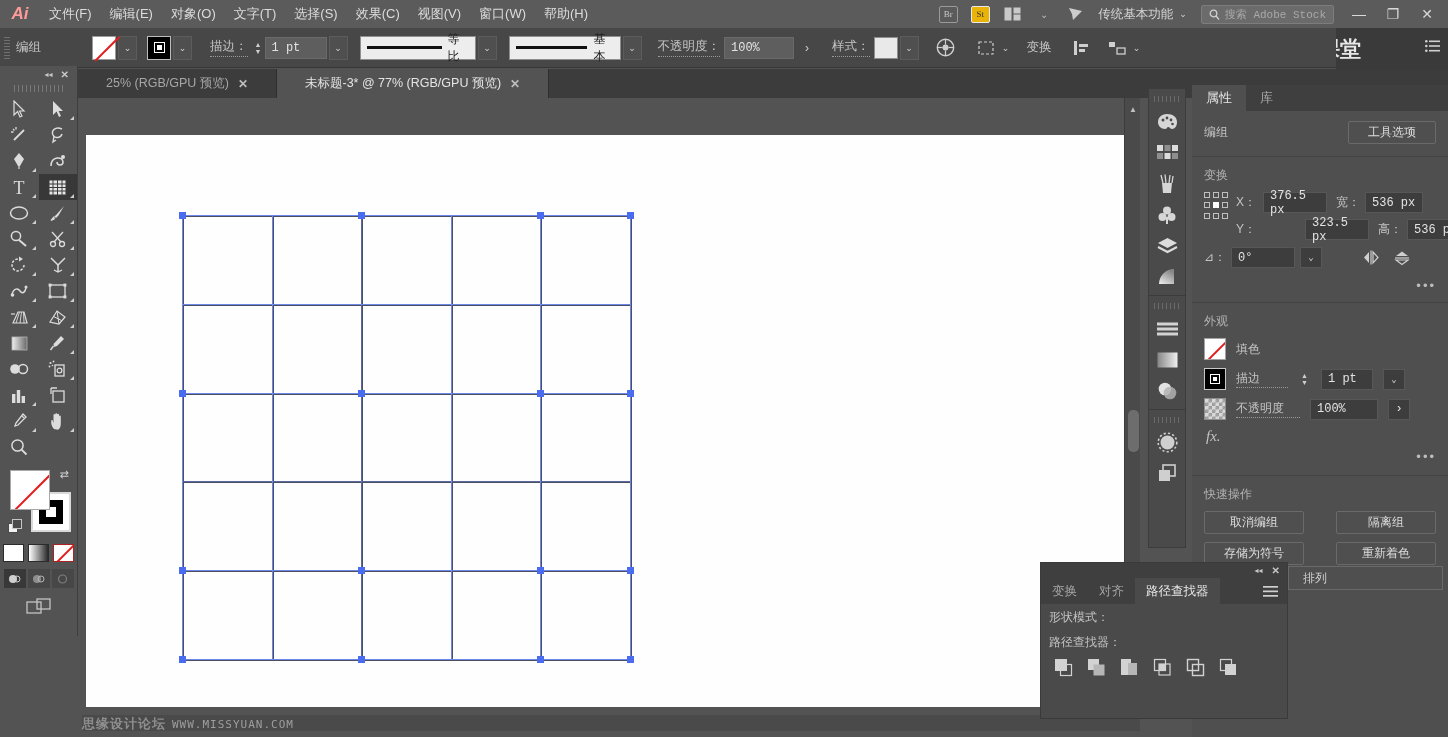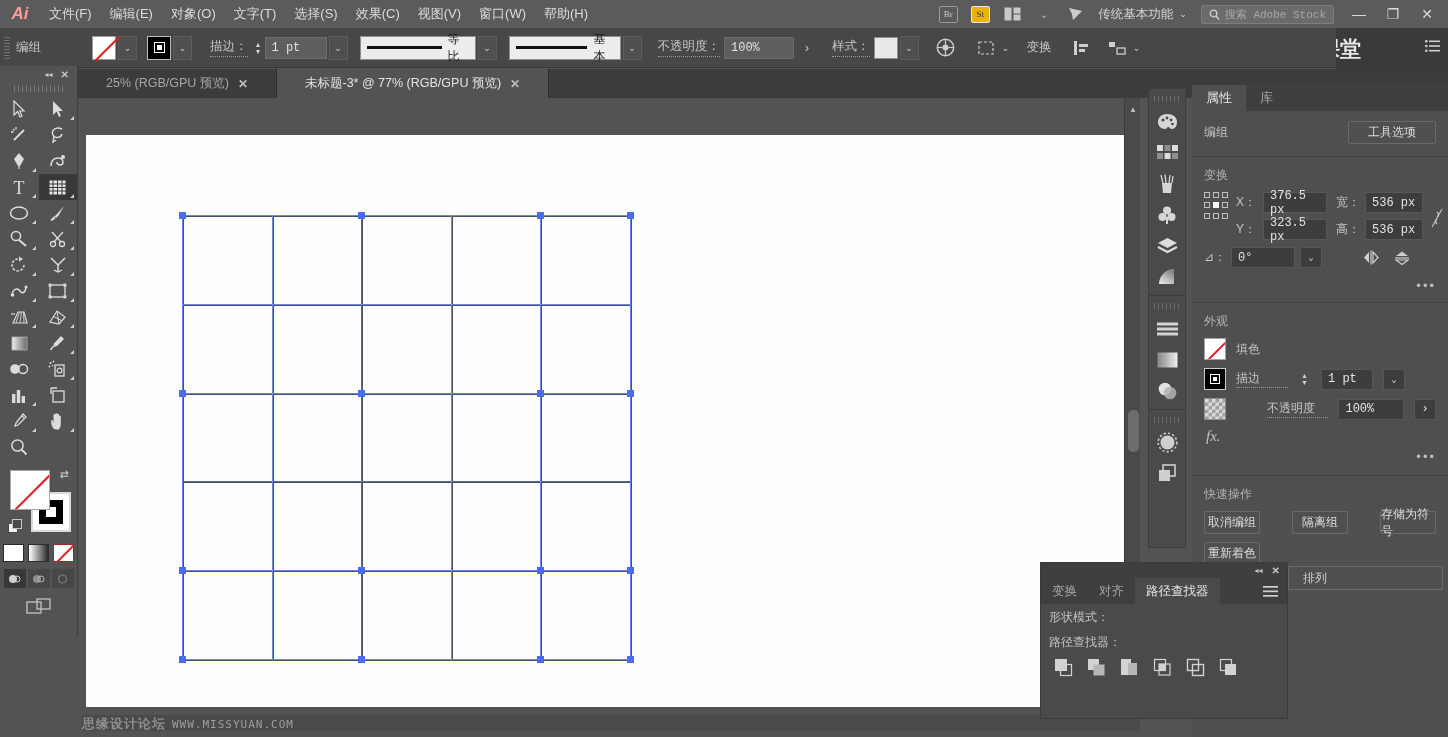--- a/index.html
+++ b/index.html
@@ -929,21 +929,21 @@
       </div>
       <div style="flex:1;">
         <div style="display:flex;align-items:center;gap:5px;margin-bottom:6px;">
           <span class="plabel" style="width:22px;">X：</span>
           <span class="pfield" style="width:64px;">376.5 px</span>
           <span class="plabel" style="width:28px;text-align:right;">宽：</span>
           <span class="pfield" style="width:58px;">536 px</span>
         </div>
         <div style="display:flex;align-items:center;gap:5px;">
           <span class="plabel" style="width:22px;">Y：</span>
-          <span class="pfield" style="width:64px;">323.5 px</span>
+          <span class="pfield" style="width:64px;margin-left:42px;">323.5 px</span>
           <span class="plabel" style="width:28px;text-align:right;">高：</span>
           <span class="pfield" style="width:58px;">536 px</span>
         </div>
       </div>
       <div style="width:18px;display:flex;align-items:center;justify-content:center;padding-top:16px;">
         <svg width="12" height="20" viewBox="0 0 12 20">
             <path d="M6 4 A3 3 0 0 1 6 9" fill="none" stroke="#c5c5c5" stroke-width="1.4"></path>
             <path d="M6 11 A3 3 0 0 0 6 16" fill="none" stroke="#c5c5c5" stroke-width="1.4"></path>
             <line x1="1" y1="19" x2="11" y2="1" stroke="#c5c5c5" stroke-width="1.1"></line>
           </svg>
@@ -989,36 +989,36 @@
       <span class="plabel dotunder" style="width:52px;">描边</span>
       <span class="stepper" style="height:21px;">
           <span>▲</span>
           <span>▼</span>
         </span>
       <span class="pfield" style="width:52px;">1 pt</span>
       <span class="pfield" style="width:22px;justify-content:center;font-size:9px;">⌄</span>
     </div>
     <div class="fxrow">
       <span class="app-sw opacity"></span>
-      <span class="plabel dotunder" style="width:64px;margin-left:31px;">不透明度</span>
+      <span class="plabel dotunder" style="width:64px;">不透明度</span>
       <span class="pfield" style="width:68px;">100%</span>
       <span class="pfield" style="width:22px;justify-content:center;">›</span>
     </div>
     <div class="fxrow" style="margin-bottom:2px;align-items:center;">
       <span class="plabel" style="font-style:italic;font-family:'Liberation Serif',serif;font-size:15px;padding-left:2px;">fx.</span>
     </div>
     <div style="text-align:right;">
       <span class="ellipsis">•••</span>
     </div>
   </div>
   <div class="psep"></div>
 
   <div class="psec">
     <div class="psec-title">快速操作</div>
-    <div style="display:grid;grid-template-columns:1fr 1fr 1fr;gap:8px 32px;">
+    <div style="display:grid;grid-template-columns:1fr 1fr;gap:8px 32px;">
       <span class="pbtn">取消编组</span>
       <span class="pbtn">隔离组</span>
       <span class="pbtn">存储为符号</span>
       <span class="pbtn">重新着色</span>
     </div>
   </div>
 </div>
 
 <div id="arrange-box">
   <span>排列</span>

